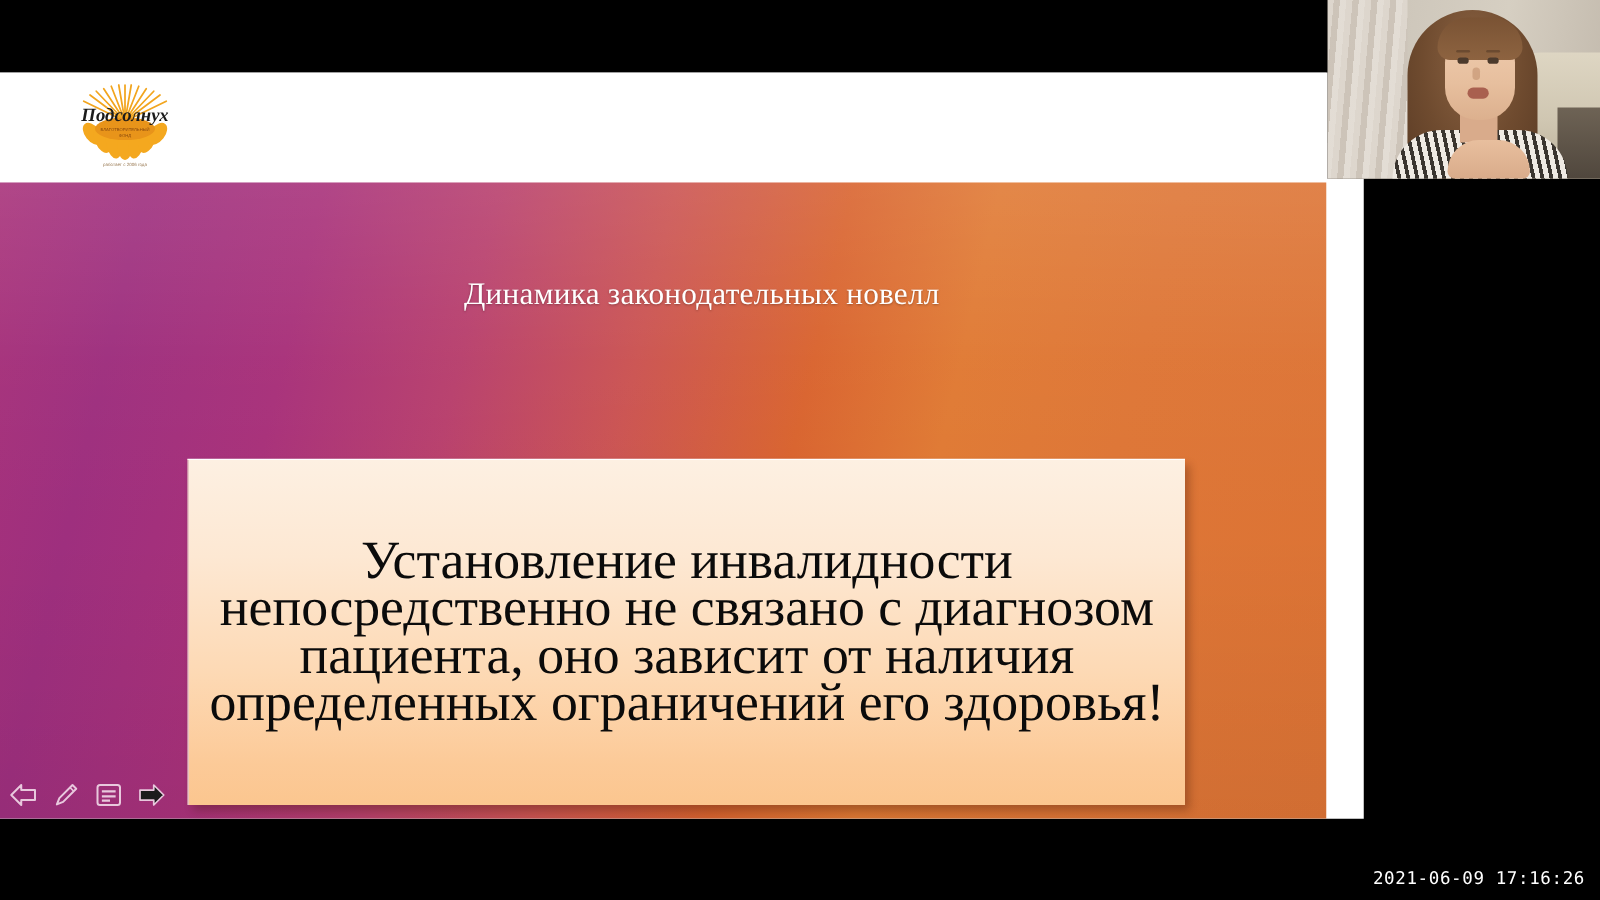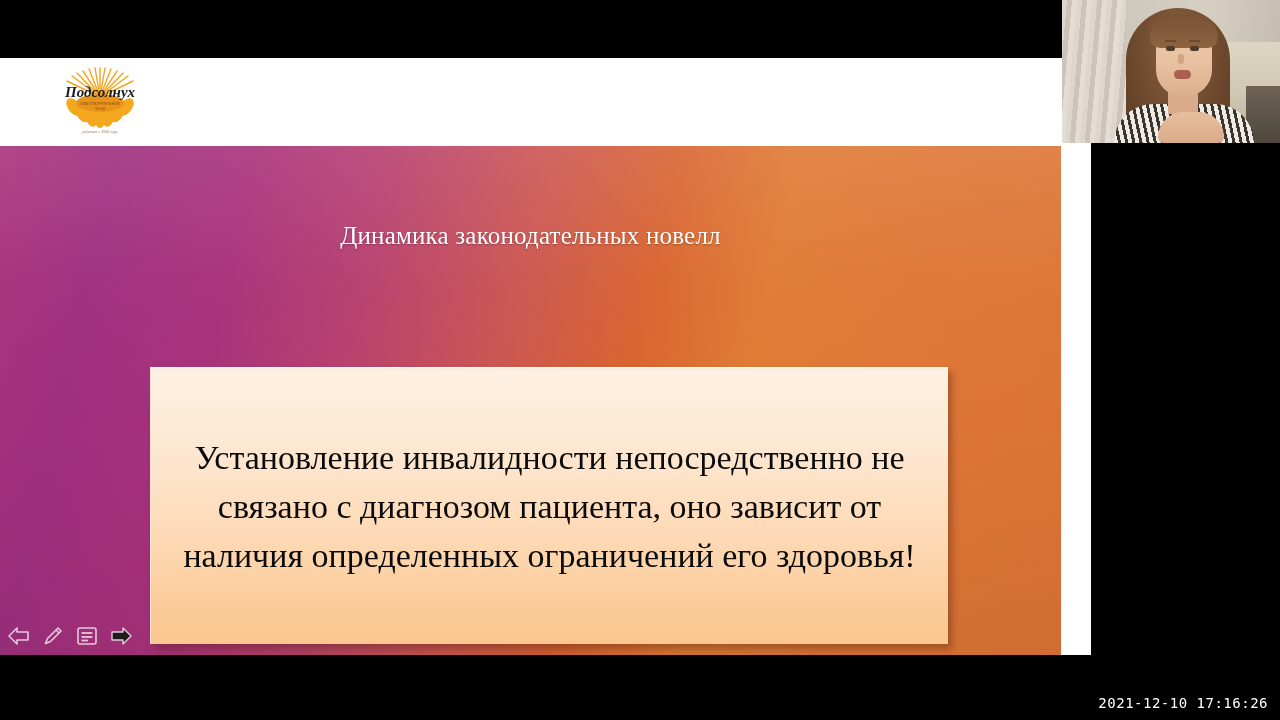--- a/index.html
+++ b/index.html
@@ -83,20 +83,21 @@
     text-align: center;
     color: #ffffff;
     font-family: "Liberation Serif", serif;
     text-shadow: 0 1px 2px rgba(0,0,0,0.30);
     z-index: 2;
   }
   #title-line-1 {
     top: 76px;
     font-size: 25px;
     letter-spacing: 0.2px;
+    padding-left: 31px;
   }
   #title-line-2 {
     top: 136px;
     font-size: 30px;
     letter-spacing: 0.2px;
   }
 
   
   #callout-box {
     position: absolute;
@@ -117,22 +118,22 @@
     display: flex;
     align-items: center;
     justify-content: center;
     z-index: 3;
   }
   #callout-text {
     width: 100%;
     text-align: center;
     color: #0b0b0b;
     font-family: "Liberation Serif", serif;
-    font-size: 34px;
-    line-height: 49px;
+    font-size: 43px;
+    line-height: 38px;
     padding: 0 14px;
     box-sizing: border-box;
   }
 
   
   #slide-toolbar {
     position: absolute;
     left: 6px;
     bottom: 4px;
     height: 30px;
@@ -347,13 +348,13 @@
   <div class="cam-layer" id="cam-hair-front"></div>
   <div class="cam-layer cam-brow" id="cam-brow-l"></div>
   <div class="cam-layer cam-brow" id="cam-brow-r"></div>
   <div class="cam-layer cam-eye" id="cam-eye-l"></div>
   <div class="cam-layer cam-eye" id="cam-eye-r"></div>
   <div class="cam-layer" id="cam-nose"></div>
   <div class="cam-layer" id="cam-mouth"></div>
   <div class="cam-layer" id="cam-hands"></div>
 </div>
 
-<div id="timestamp">2021-12-10 17:16:26</div>
+<div id="timestamp">2021-06-09 17:16:26</div>
 
 </body></html>

